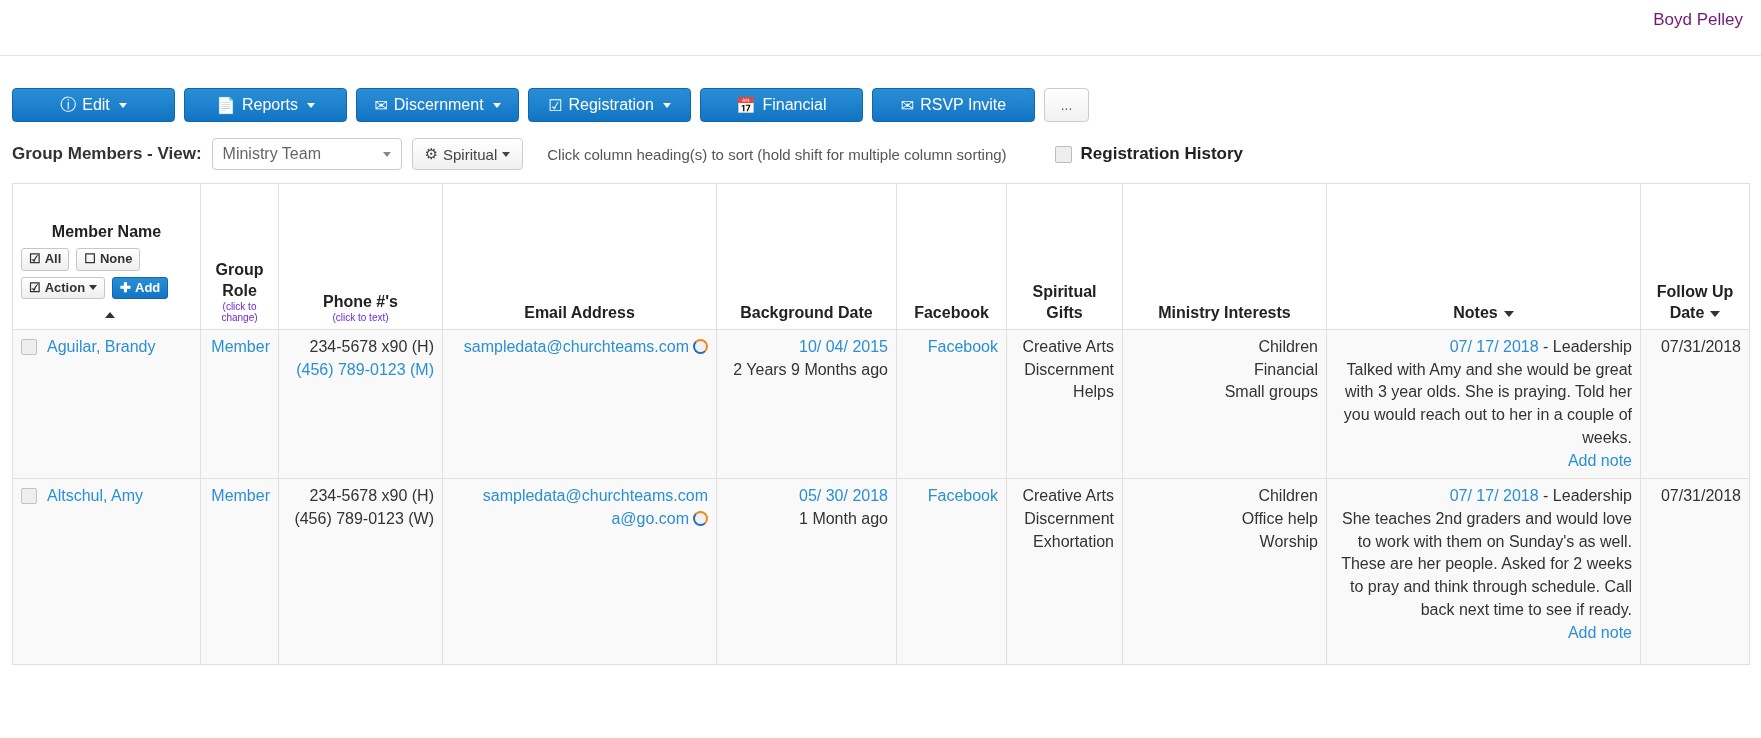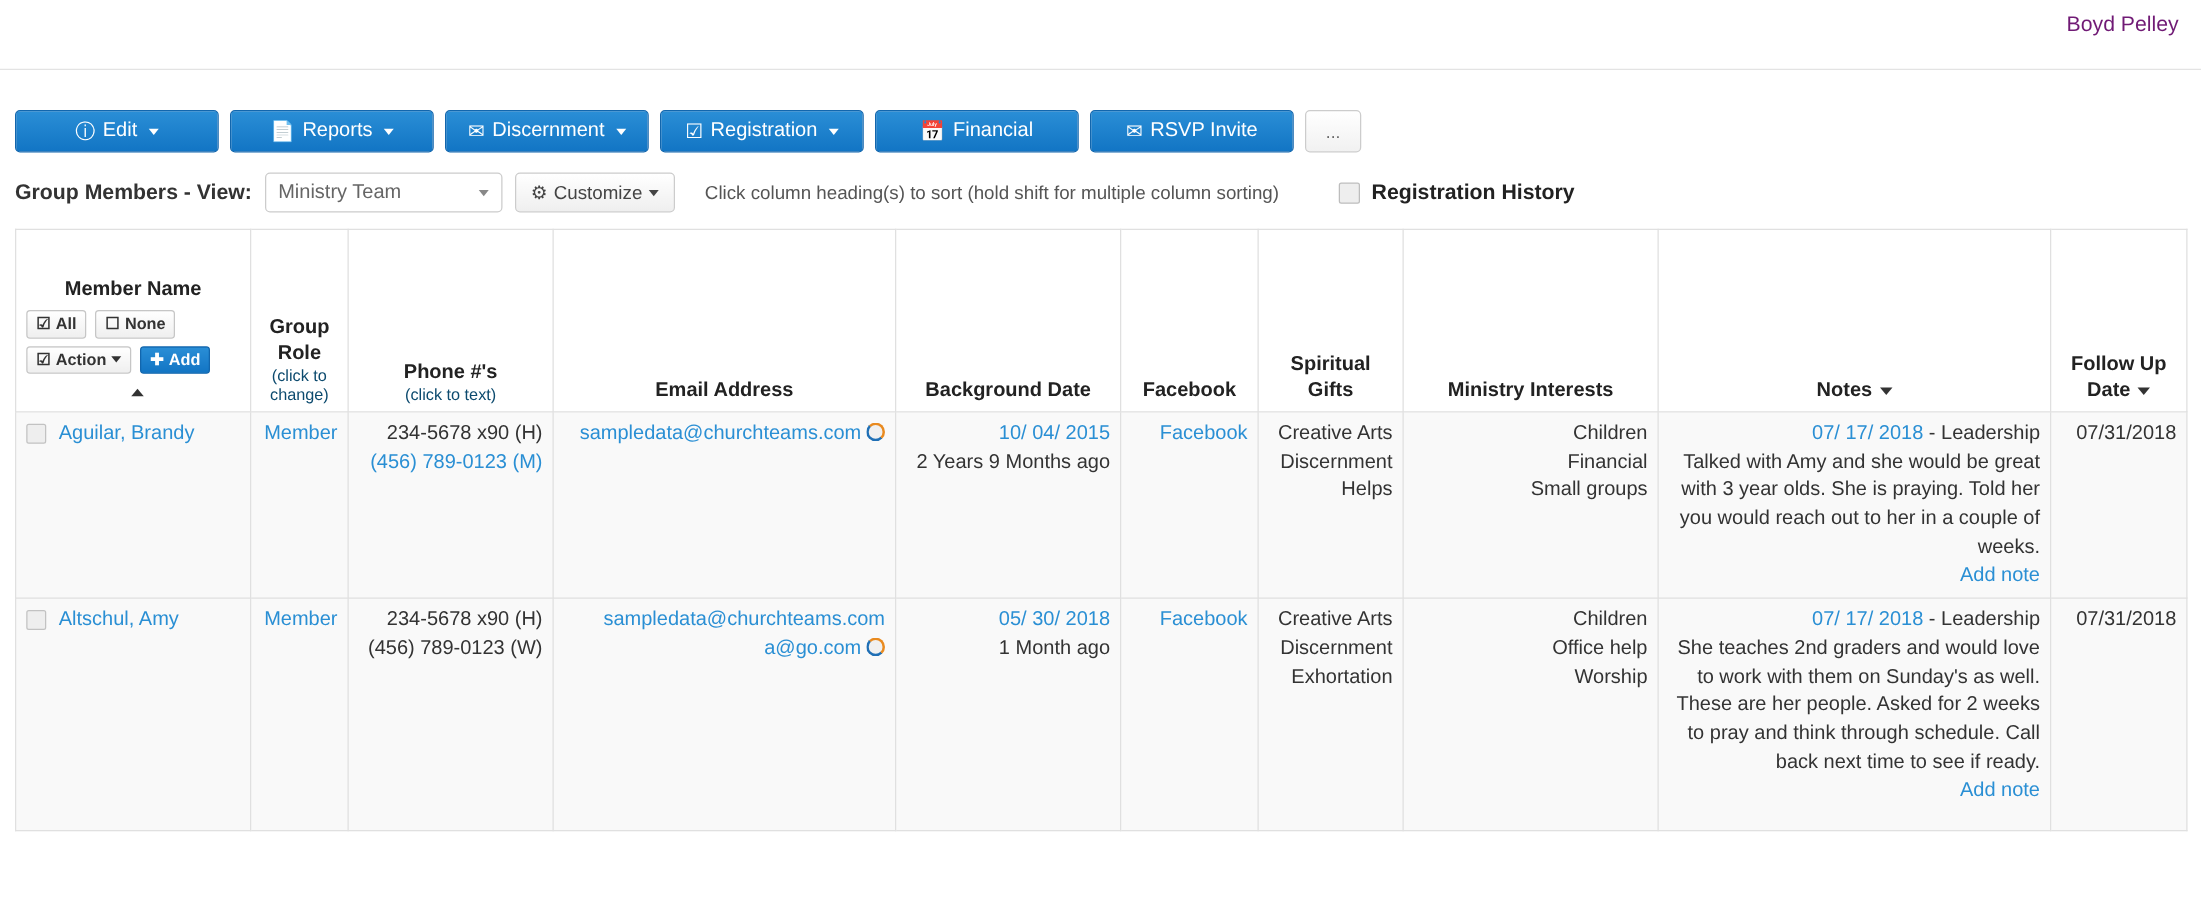--- a/index.html
+++ b/index.html
@@ -202,22 +202,22 @@
     height: 146px;
     vertical-align: bottom;
     font-weight: bold;
     color: #222222;
     background: #ffffff;
     text-align: center;
   }
   th.shaded { background: #dddddd; }
   th .sub {
     font-weight: normal;
-    font-size: 13px;
-    color: #0c4a6e;
+    font-size: 10px;
+    color: #6d28d9;
     display: block;
   }
   th .hdr-line { display: block; line-height: 1.32; }
 
   .sel-controls { margin-top: 6px; }
   .sel-row { display: flex; gap: 7px; margin-bottom: 6px; }
   .mini-btn {
     background: linear-gradient(to bottom, #ffffff 0%, #efefef 100%);
     border: 1px solid #c6c6c6;
     border-radius: 3px;
@@ -329,21 +329,21 @@
   </div>
 
   <div class="view-row">
     <span class="view-label">Group Members - View:</span>
     <div class="view-select">
       <span>Ministry Team</span>
       <span class="sel-caret"></span>
     </div>
     <button class="btn-customize">
       <span>⚙</span>
-      <span>Customize</span>
+      <span>Spiritual</span>
       <span class="caret"></span>
     </button>
     <span class="sort-hint">Click column heading(s) to sort (hold shift for multiple column sorting)</span>
     <span class="reg-history">
       <span class="cbx"></span>
       <span class="reg-label">Registration History</span>
     </span>
   </div>
 
   <div class="table-wrap">

